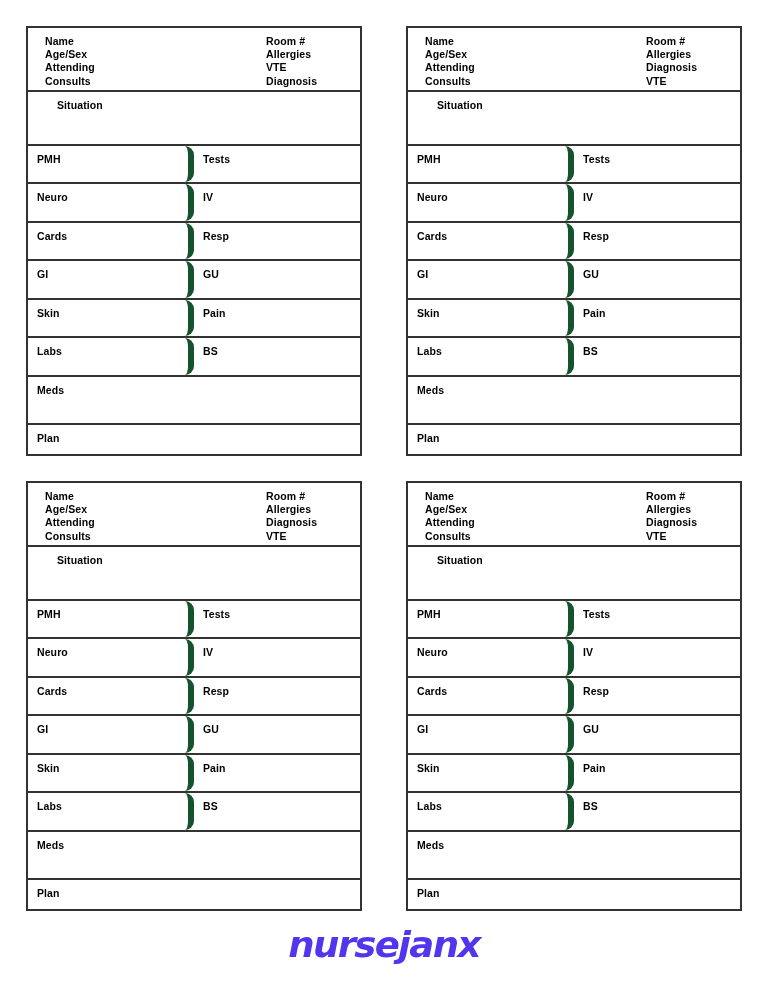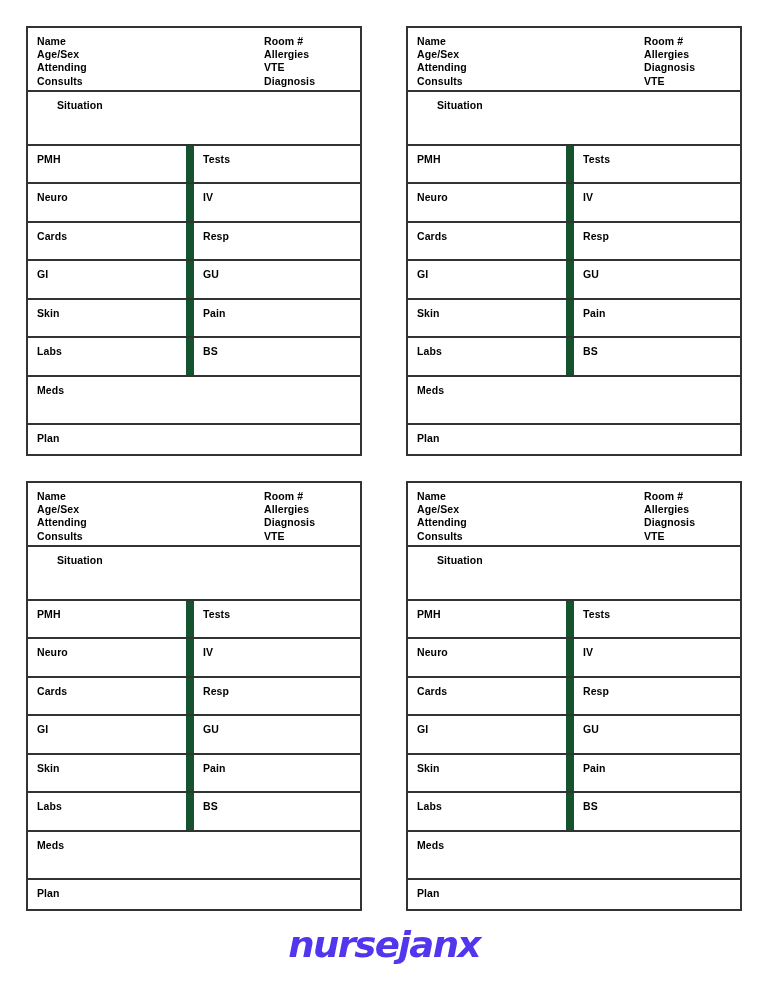--- a/index.html
+++ b/index.html
@@ -47,35 +47,35 @@
     display: flex;
     position: relative;
   }
   .row:last-child {
     border-bottom: none;
   }
 
   
   .card-header {
     height: 66px;
-    padding: 7px 0 0 0;
+    padding: 7px 0 0 8px;
     display: block;
     text-decoration: underline;
   }
   .hdr-cols {
     position: relative;
     height: 100%;
     padding-left: 9px;
   }
   .hdr-col {
     position: absolute;
     top: 0;
   }
   .hdr-col-left  { left: 9px; }
-  .hdr-col-right { left: 236px; }
+  .hdr-col-right { left: 230px; }
   .hdr-line {
     font-size: 10.5px;
     font-weight: bold;
     line-height: 13.2px;
     letter-spacing: 0.1px;
     white-space: nowrap;
   }
 
   
   .row-situation { height: 56px; padding-left: 20px; }
@@ -83,21 +83,22 @@
   .row-meds      { height: 50px; justify-content: center; }
   .row-plan      { height: 30px; }
 
   .cell {
     box-sizing: border-box;
     padding: 7px 0 0 9px;
     flex: 1 1 50%;
     min-width: 0;
   }
   .cell-left {
-    border-right: 8px solid #14532d;
+    border-right: 6px solid #14532d;
+    border-radius: 9px;
   }
   .cell-full {
     flex: 1 1 100%;
     border-right: none;
   }
   .cell-label {
     font-size: 10.5px;
     font-weight: bold;
     line-height: 12px;
     letter-spacing: 0.1px;

